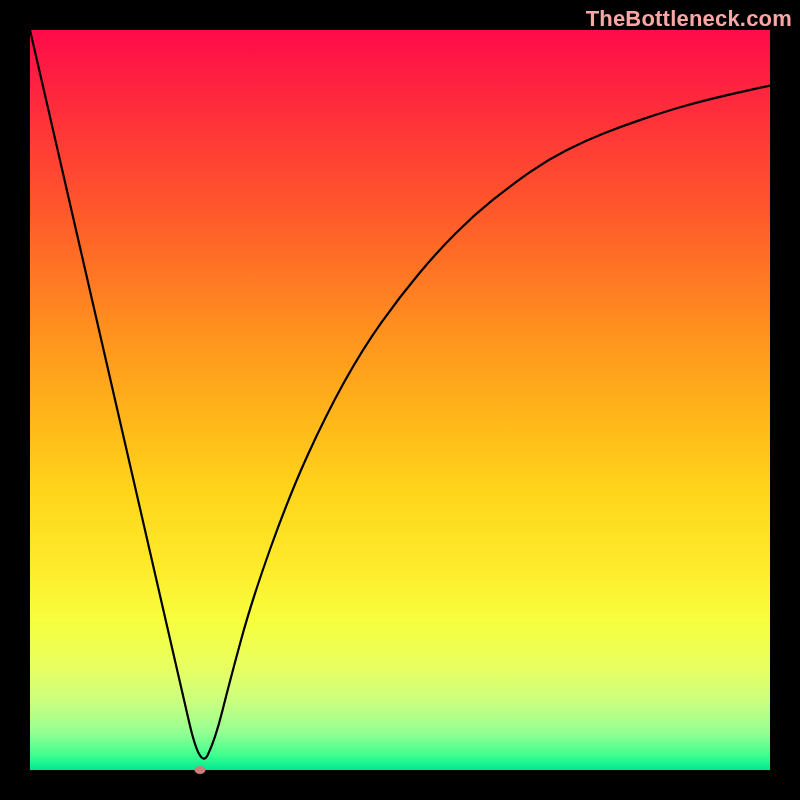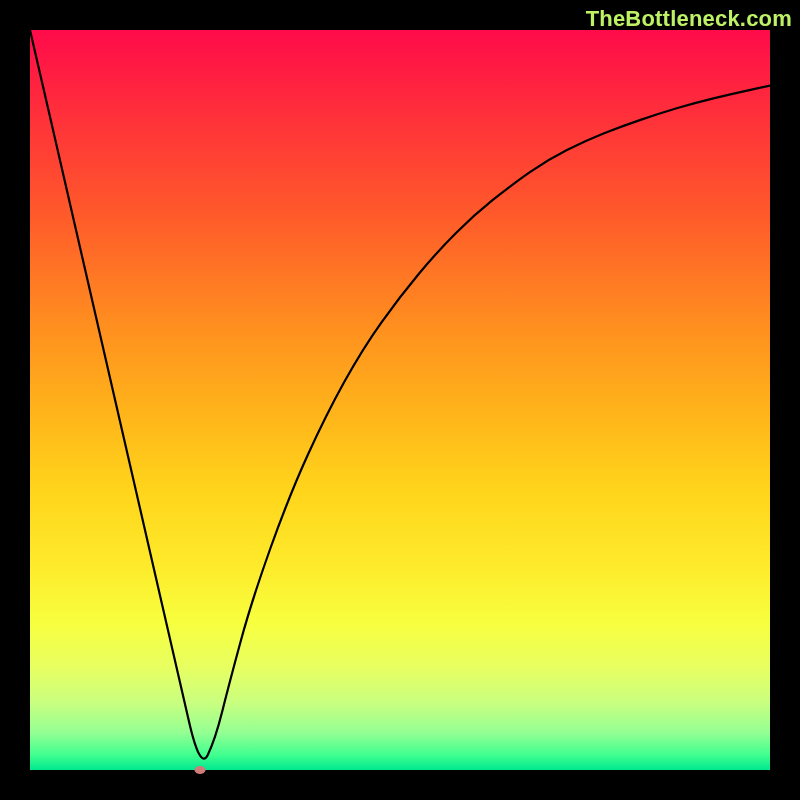--- a/index.html
+++ b/index.html
@@ -31,21 +31,21 @@
       #3fff8f 98%,
       #00e890 100%);
   }
   .watermark {
     position: absolute;
     top: 6px;
     right: 8px;
     font-family: Arial, Helvetica, sans-serif;
     font-size: 22px;
     font-weight: 600;
-    color: #bef264;
+    color: #fca5a5;
     letter-spacing: 0.2px;
     user-select: none;
   }
   .curve {
     position: absolute;
     left: 30px;
     top: 30px;
     width: 740px;
     height: 740px;
     pointer-events: none;

